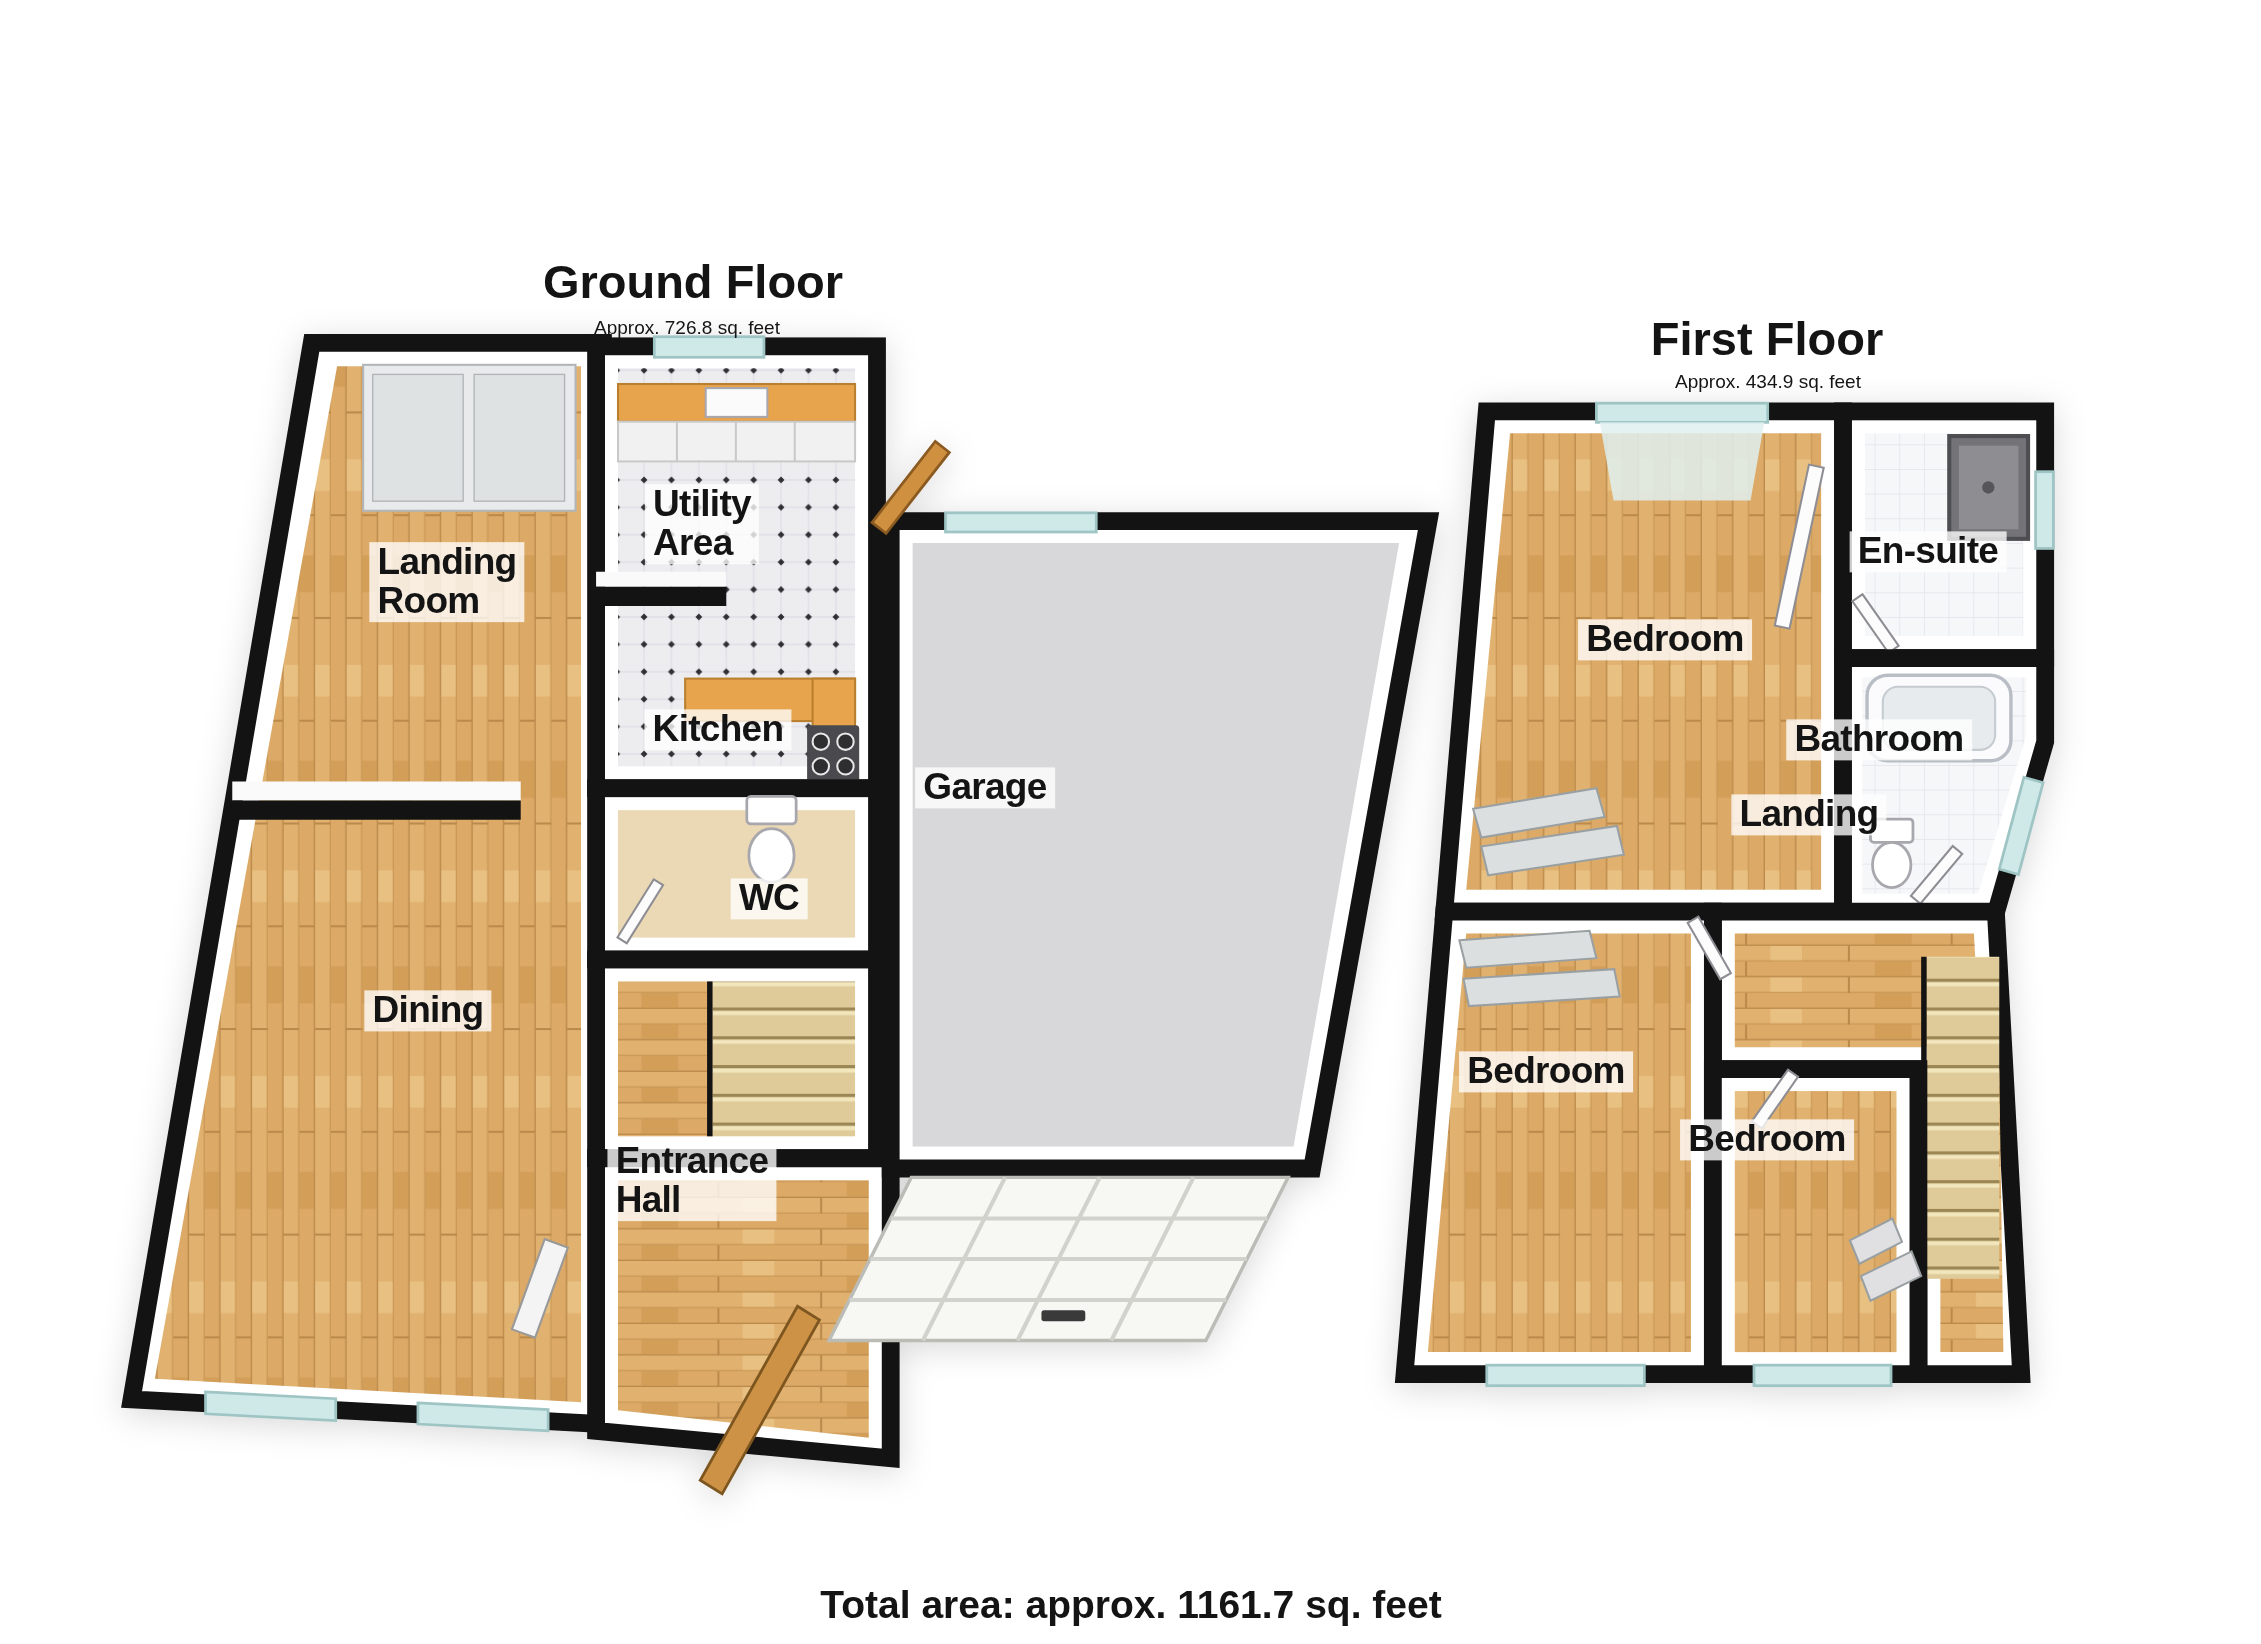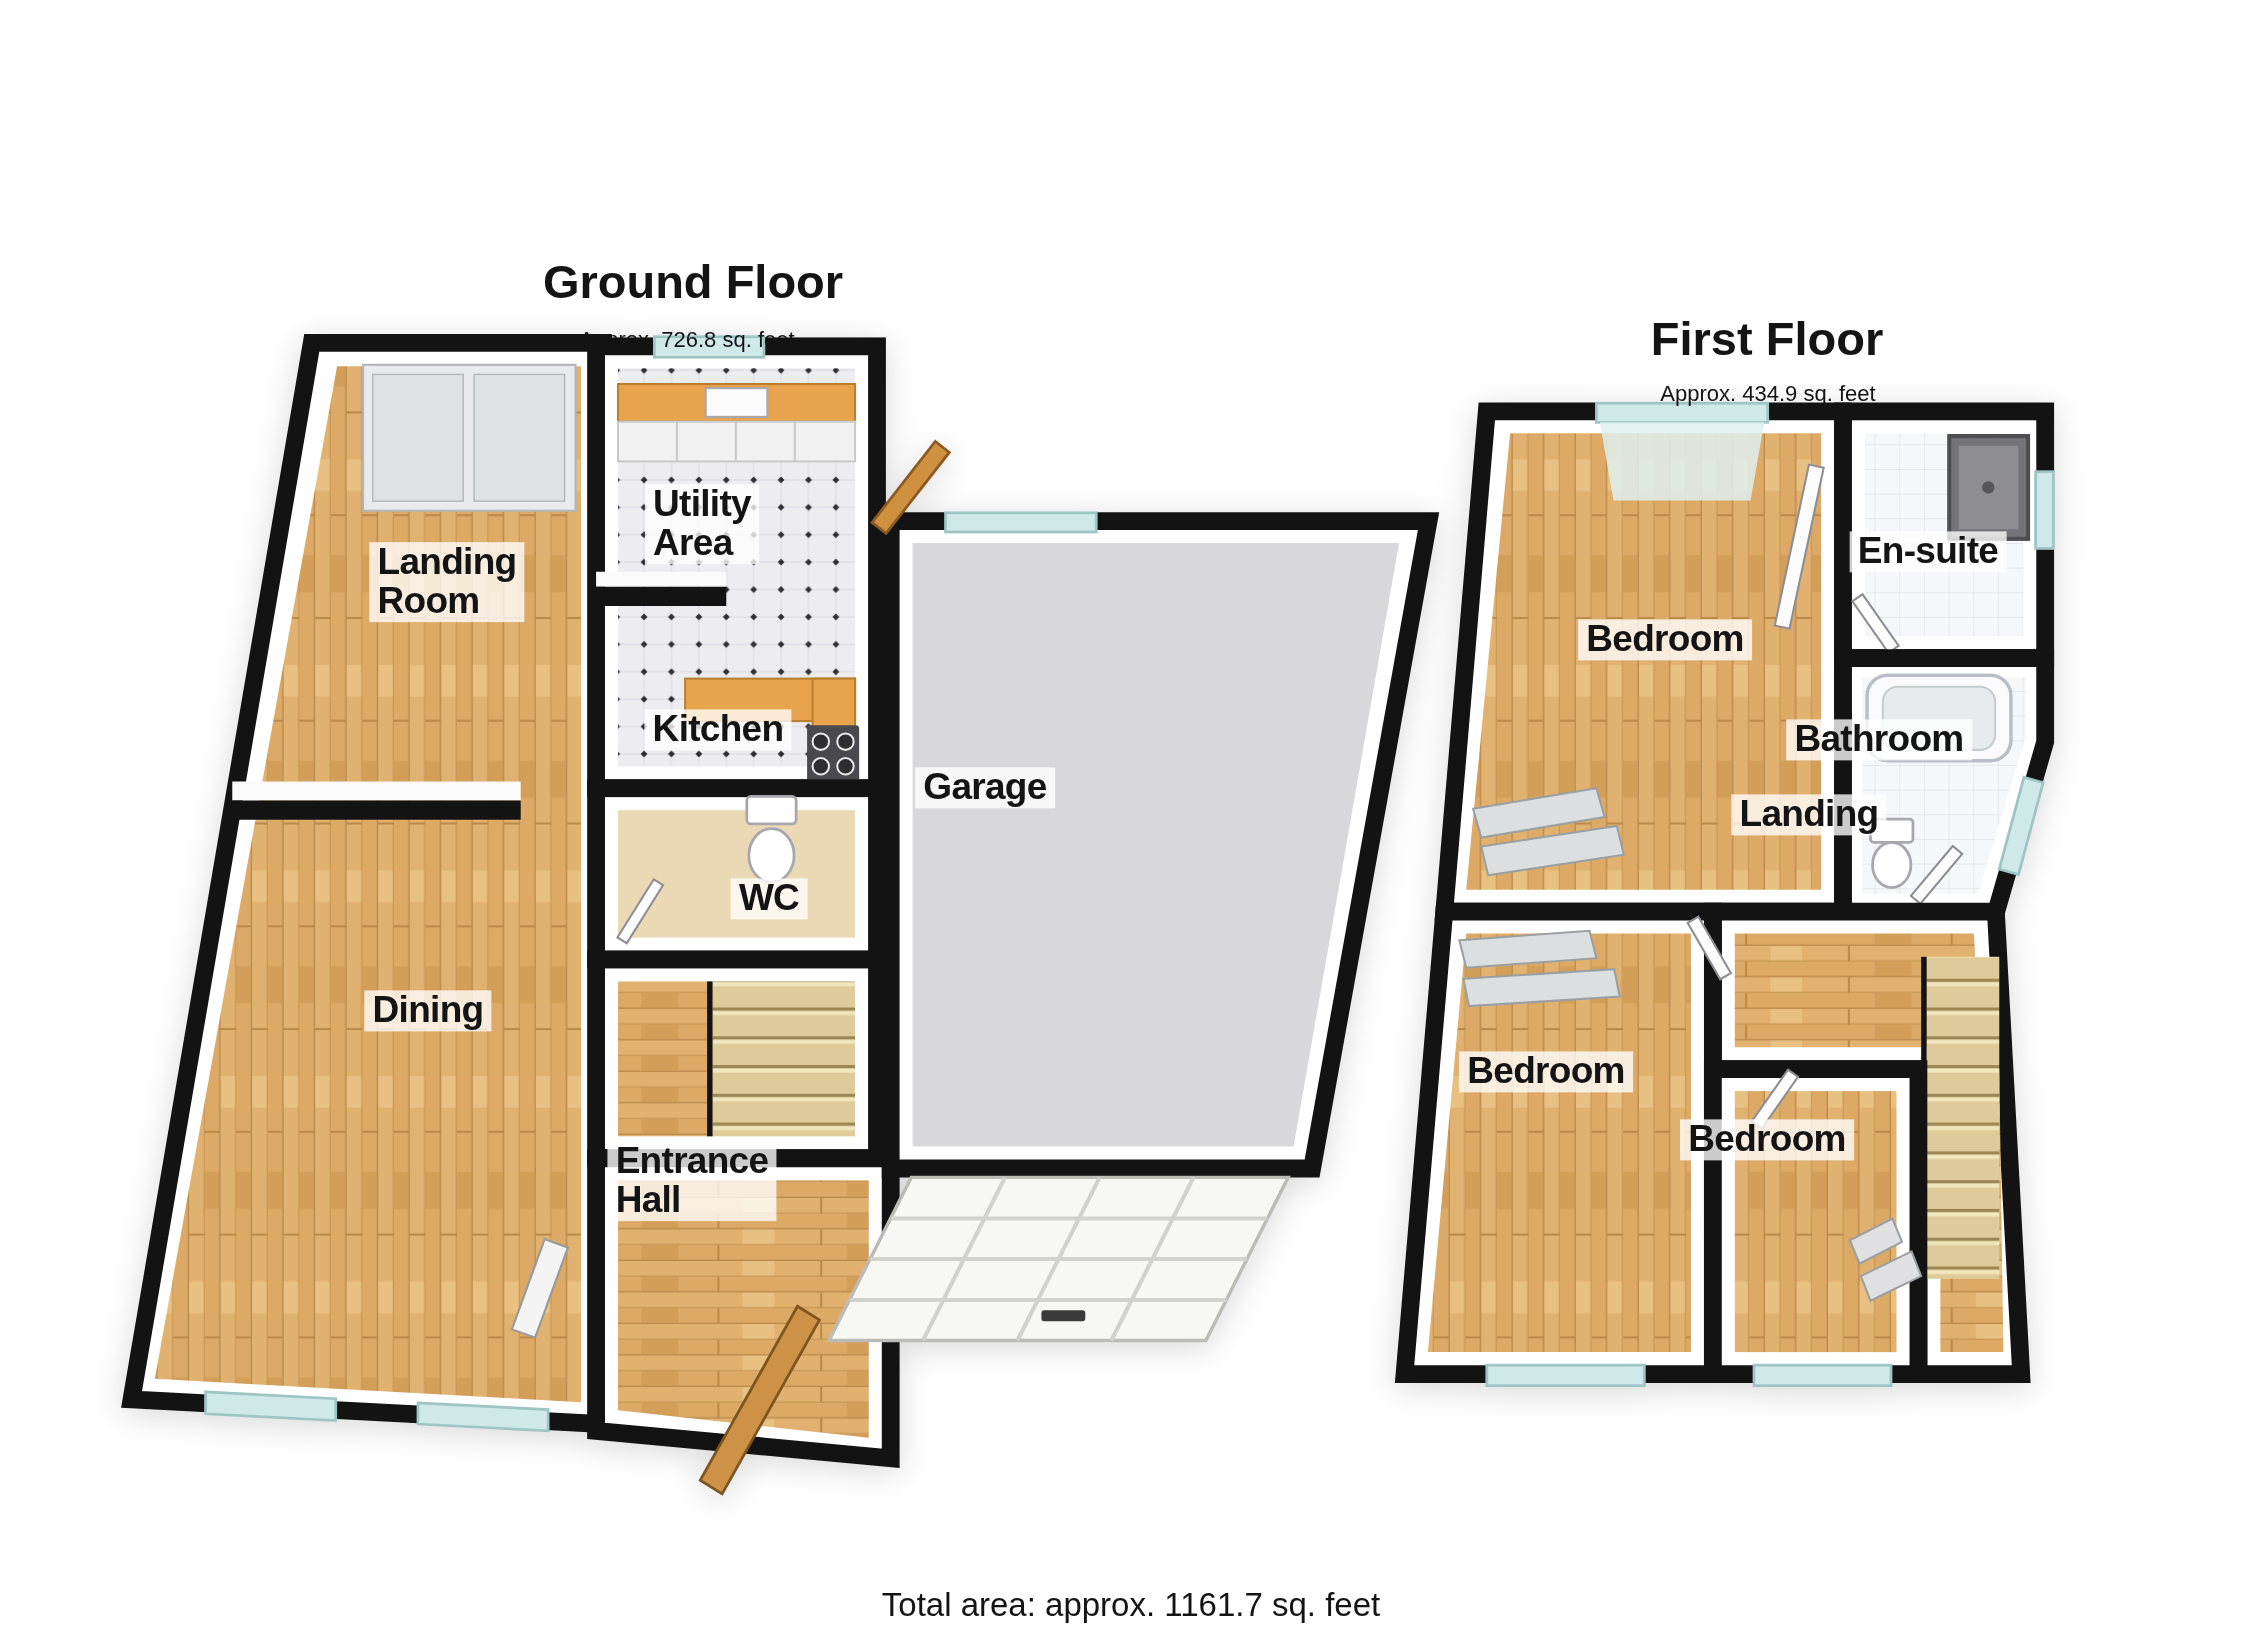--- a/index.html
+++ b/index.html
@@ -6,22 +6,22 @@
   .canvas{position:relative;width:2261px;height:1645px;background:var(--page-bg,#fff);
           font-family:"Liberation Sans", sans-serif;overflow:hidden;}
   .plan-svg{position:absolute;left:0;top:0;width:2261px;height:1645px;
             filter:drop-shadow(0 6.9px 16.4px rgba(0,0,0,0.15));}
   .labels{position:absolute;left:0;top:0;width:100%;height:100%;pointer-events:none;}
   .lbl{position:absolute;transform:translate(-50%,-50%);
        font-weight:700;font-size:37px;line-height:1.04;letter-spacing:-0.7px;
        color:var(--label-text,#141414);background:var(--label-background,rgba(255,255,255,0.78));
        padding:1.4px 8.2px;text-align:left;white-space:pre-line;}
   .floor-title{font-size:47px;background:transparent;padding:0;letter-spacing:0;}
-  .floor-sub{font-size:22px;font-weight:400;background:transparent;padding:0;letter-spacing:0;margin-top:12px;}
-  .total{font-size:33px;font-weight:400;background:transparent;padding:0;letter-spacing:0;}
+  .floor-sub{font-size:19px;font-weight:400;background:transparent;padding:0;letter-spacing:0;}
+  .total{font-size:39px;font-weight:700;background:transparent;padding:0;letter-spacing:0;}
 </style>
 </head>
 <body>
 
 <div class="canvas">
 
 <svg class="plan-svg" viewBox="0 0 3300 2400">
   <defs>
     <pattern id="woodV" width="46" height="300" patternUnits="userSpaceOnUse">
       <rect width="46" height="300" fill="#dcaa66"></rect>

